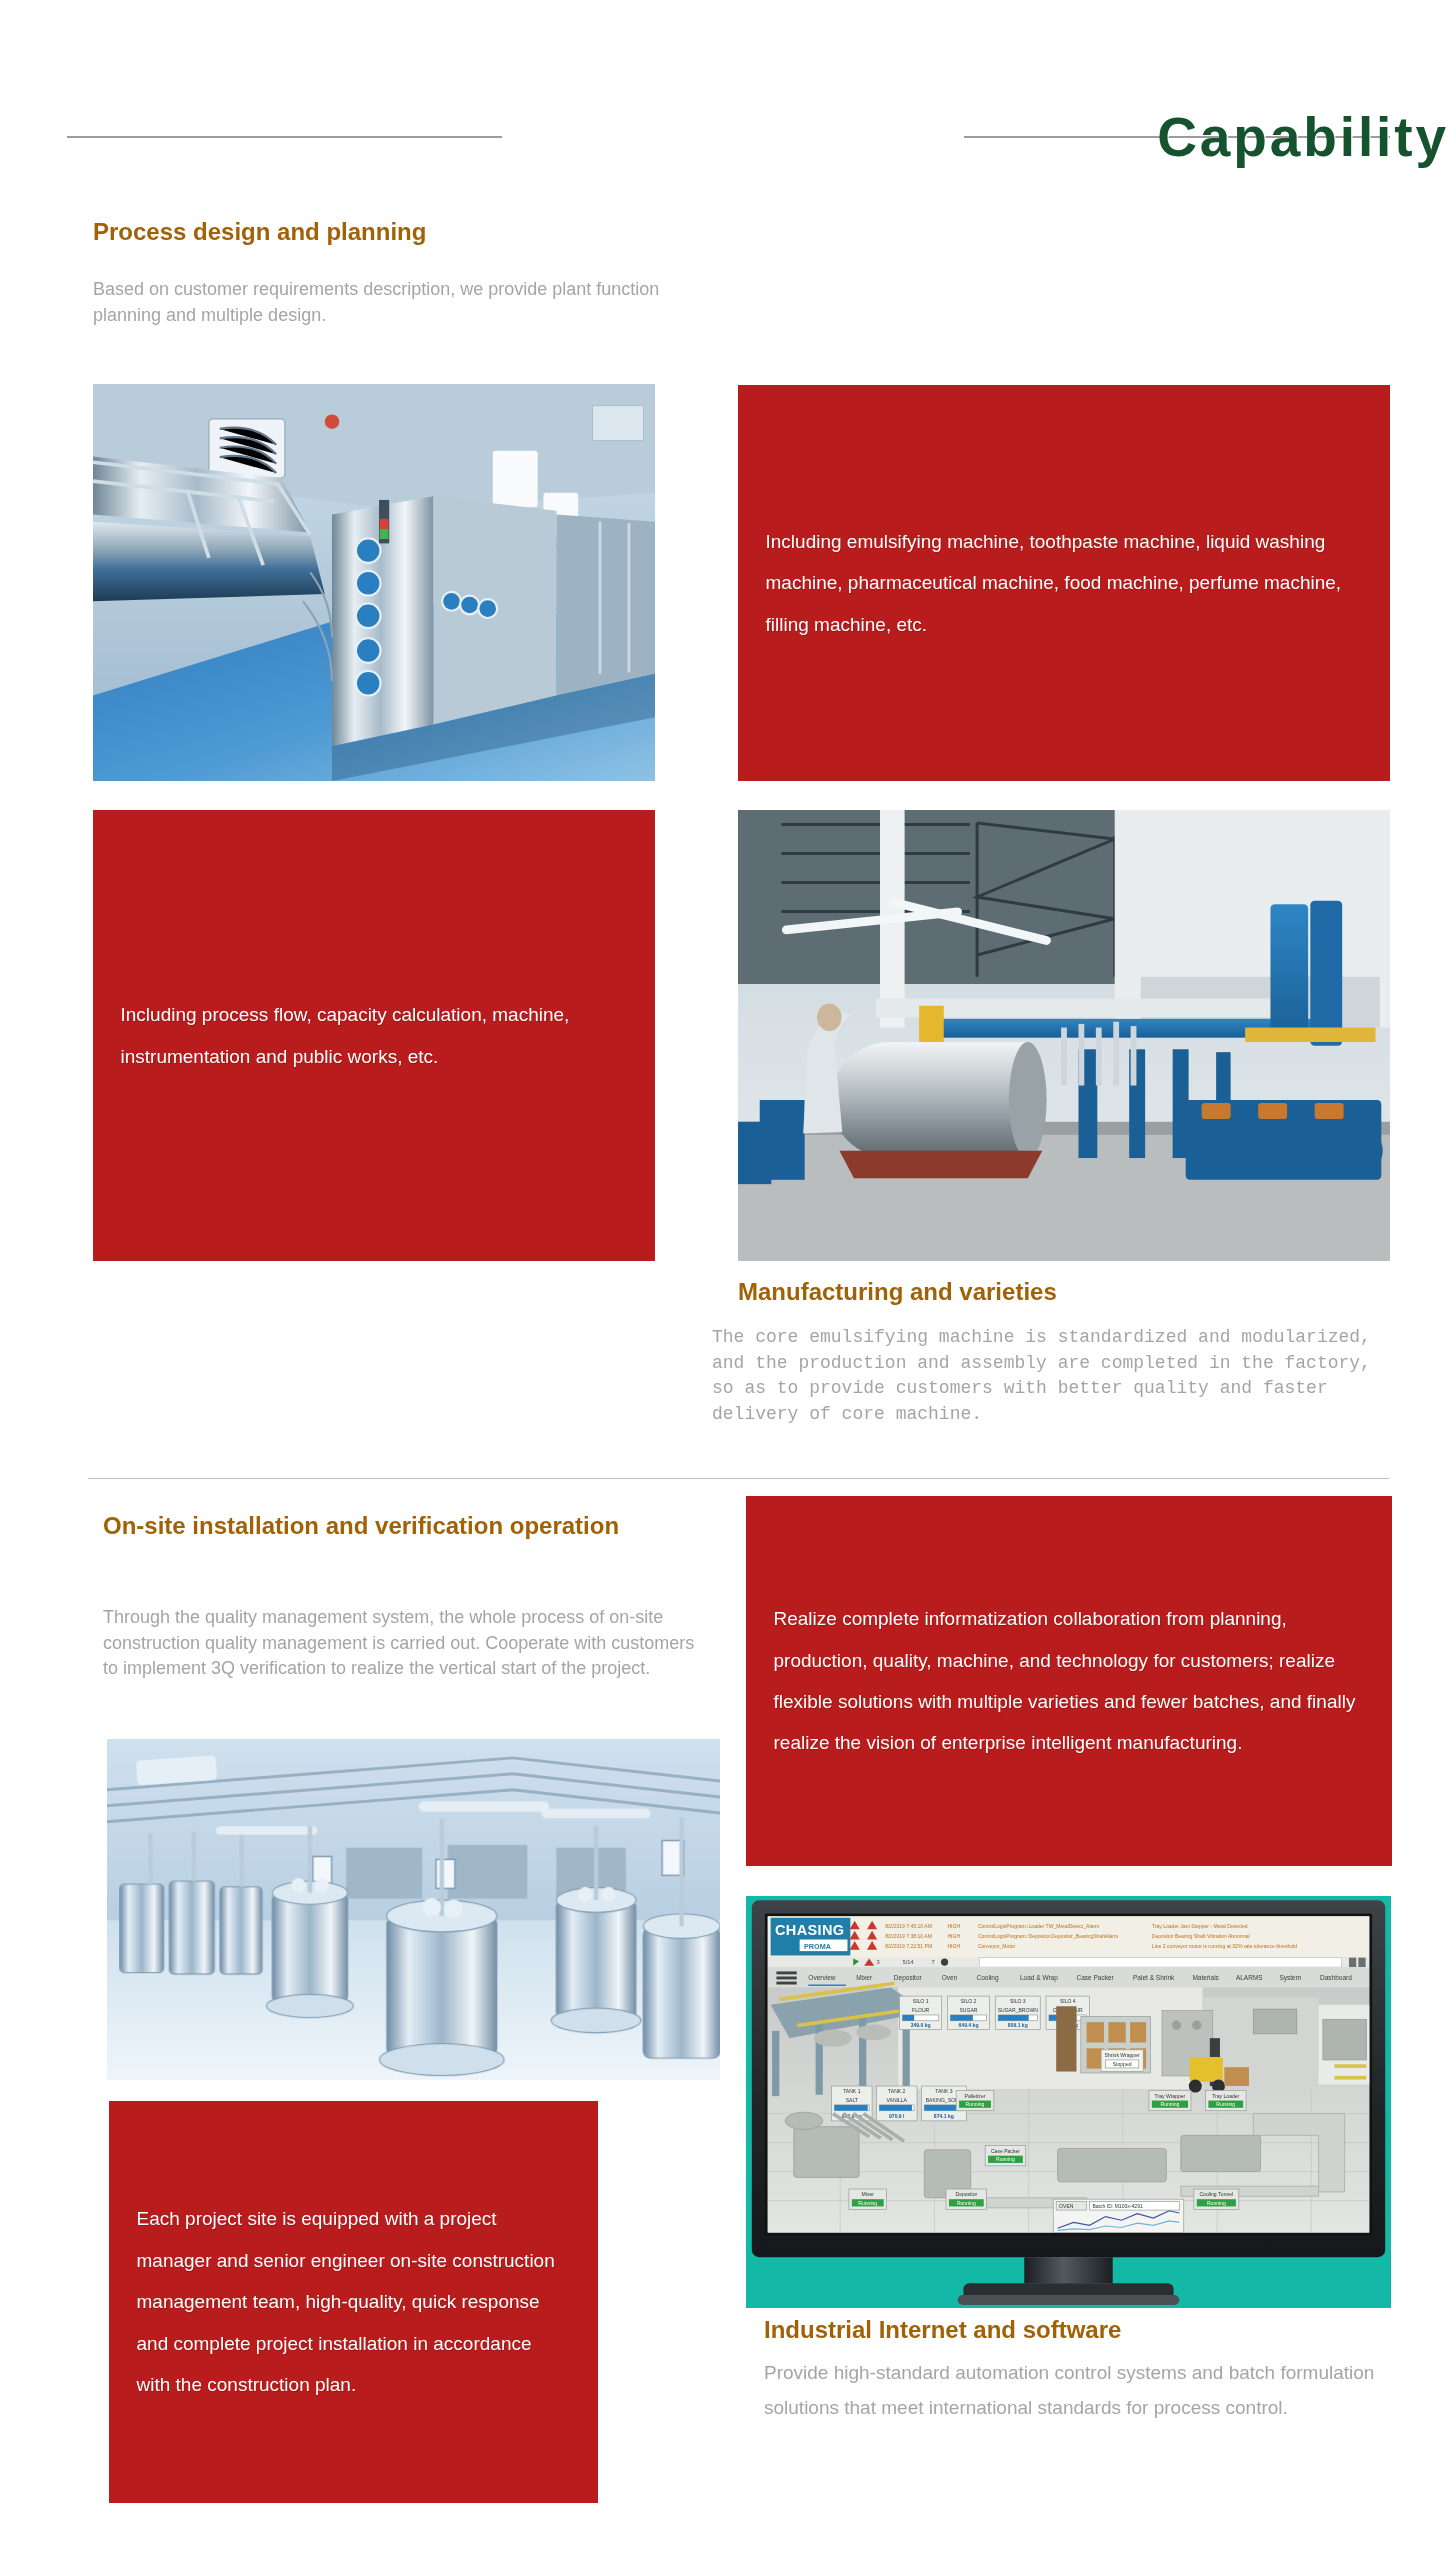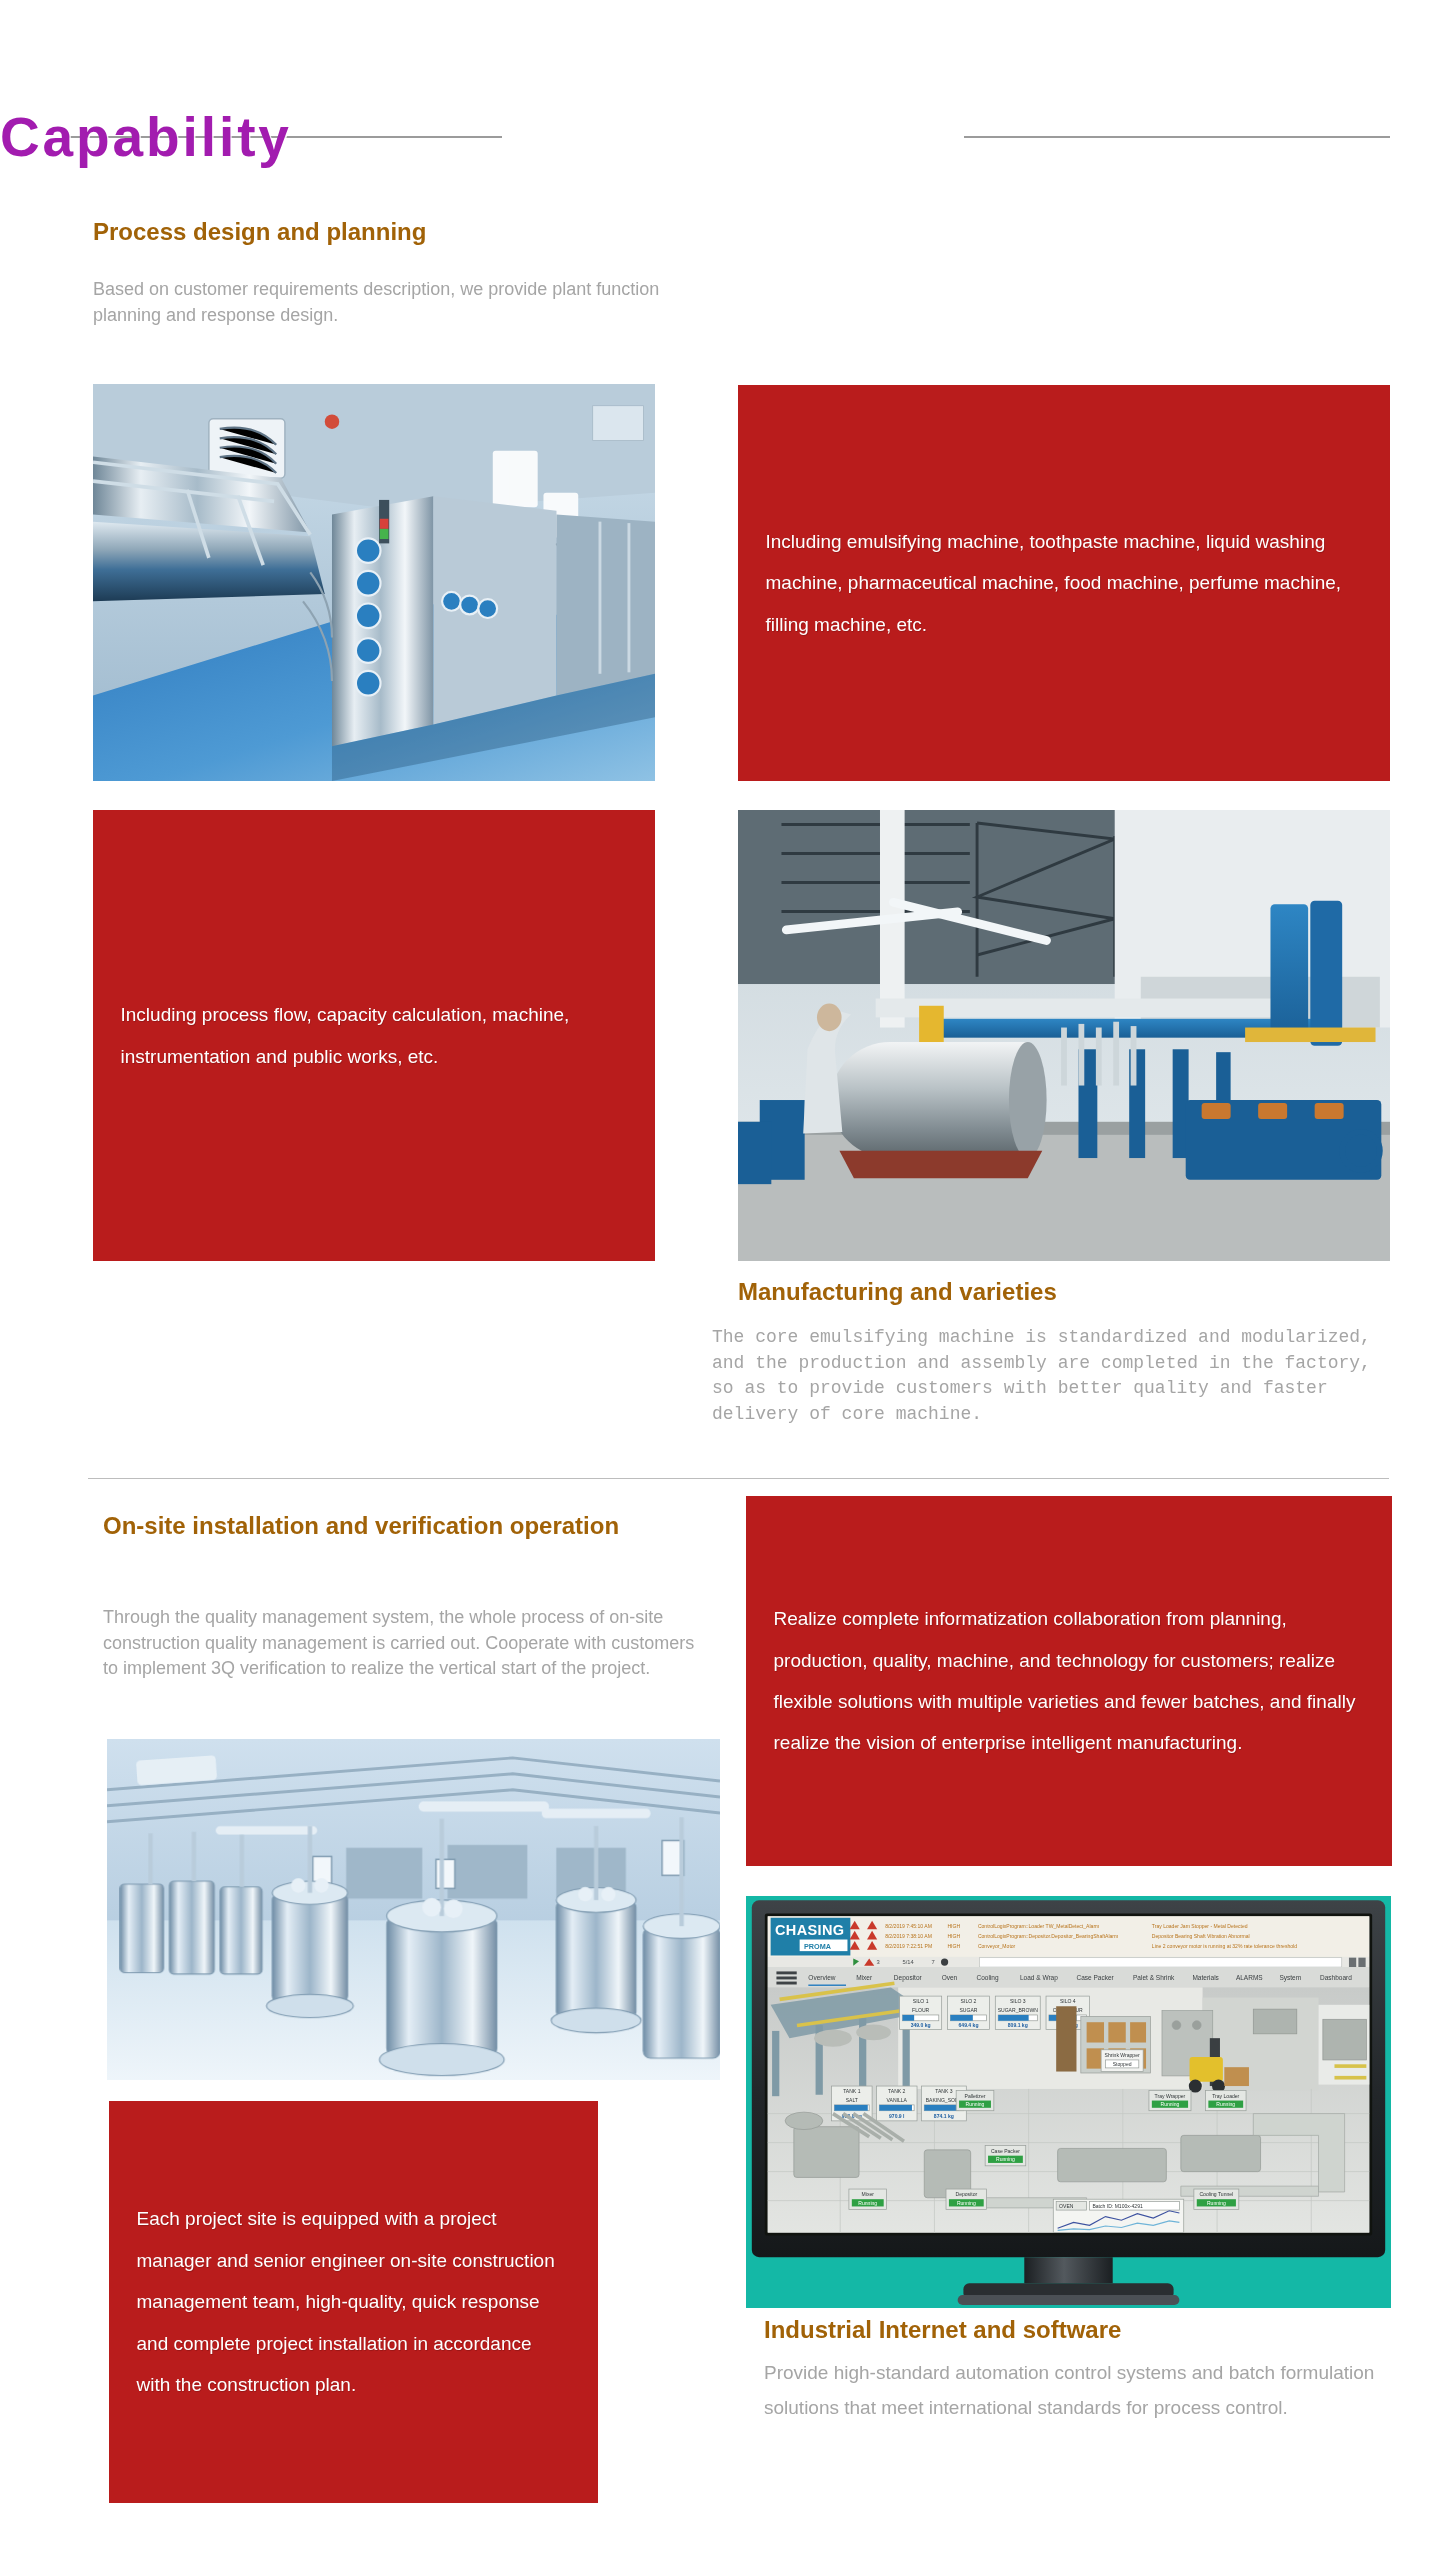--- a/index.html
+++ b/index.html
@@ -10,22 +10,22 @@
     position:relative; overflow:hidden;
     -webkit-font-smoothing:antialiased;
   }
 
   
   .header { position:absolute; left:0; top:94px; width:1449px; height:87px; }
   .rule { position:absolute; top:42px; height:2.2px; background:#9b9b9b; }
   .rule.left  { left:67px;  width:435px; }
   .rule.right { left:964px; width:426px; }
   .page-title {
-    position:absolute; left:0; top:0; width:1449px; text-align:left;
-    font-size:55px; font-weight:bold; color:#a21caf;
+    position:absolute; left:0; top:0; width:1449px; text-align:right;
+    font-size:55px; font-weight:bold; color:#14532d;
     letter-spacing:2.9px; line-height:87px;
     text-shadow:1.4px 1.4px 0 rgba(255,255,255,.85);
   }
 
   
   .sec-head {
     font-size:24px; font-weight:bold; color:#a16207;
     line-height:1.22; text-shadow:0.7px 0.7px 0 rgba(255,255,255,.9);
   }
   .sec-body {
@@ -70,21 +70,21 @@
 </head>
 <body>
 
 <div class="header">
   <div class="rule left"></div>
   <div class="rule right"></div>
   <div class="page-title">Capability</div>
 </div>
 
 <div class="sec-head" id="b1-head">Process design and planning</div>
-<div class="sec-body" id="b1-body">Based on customer requirements description, we provide plant function planning and response design.</div>
+<div class="sec-body" id="b1-body">Based on customer requirements description, we provide plant function planning and multiple design.</div>
 
 <div class="photo" id="img-cleanroom">
   <svg class="ph" viewBox="0 0 776 548" preserveAspectRatio="none">
     <defs>
       <linearGradient id="cr-ceil" x1="0" y1="0" x2="0" y2="1">
         <stop offset="0%" stop-color="#cfe0ec"></stop>
           <stop offset="100%" stop-color="#9ab6cb"></stop>
       </linearGradient>
       <linearGradient id="cr-floor" x1="0" y1="0" x2="1" y2="1">
         <stop offset="0%" stop-color="#2f7bbf"></stop>

